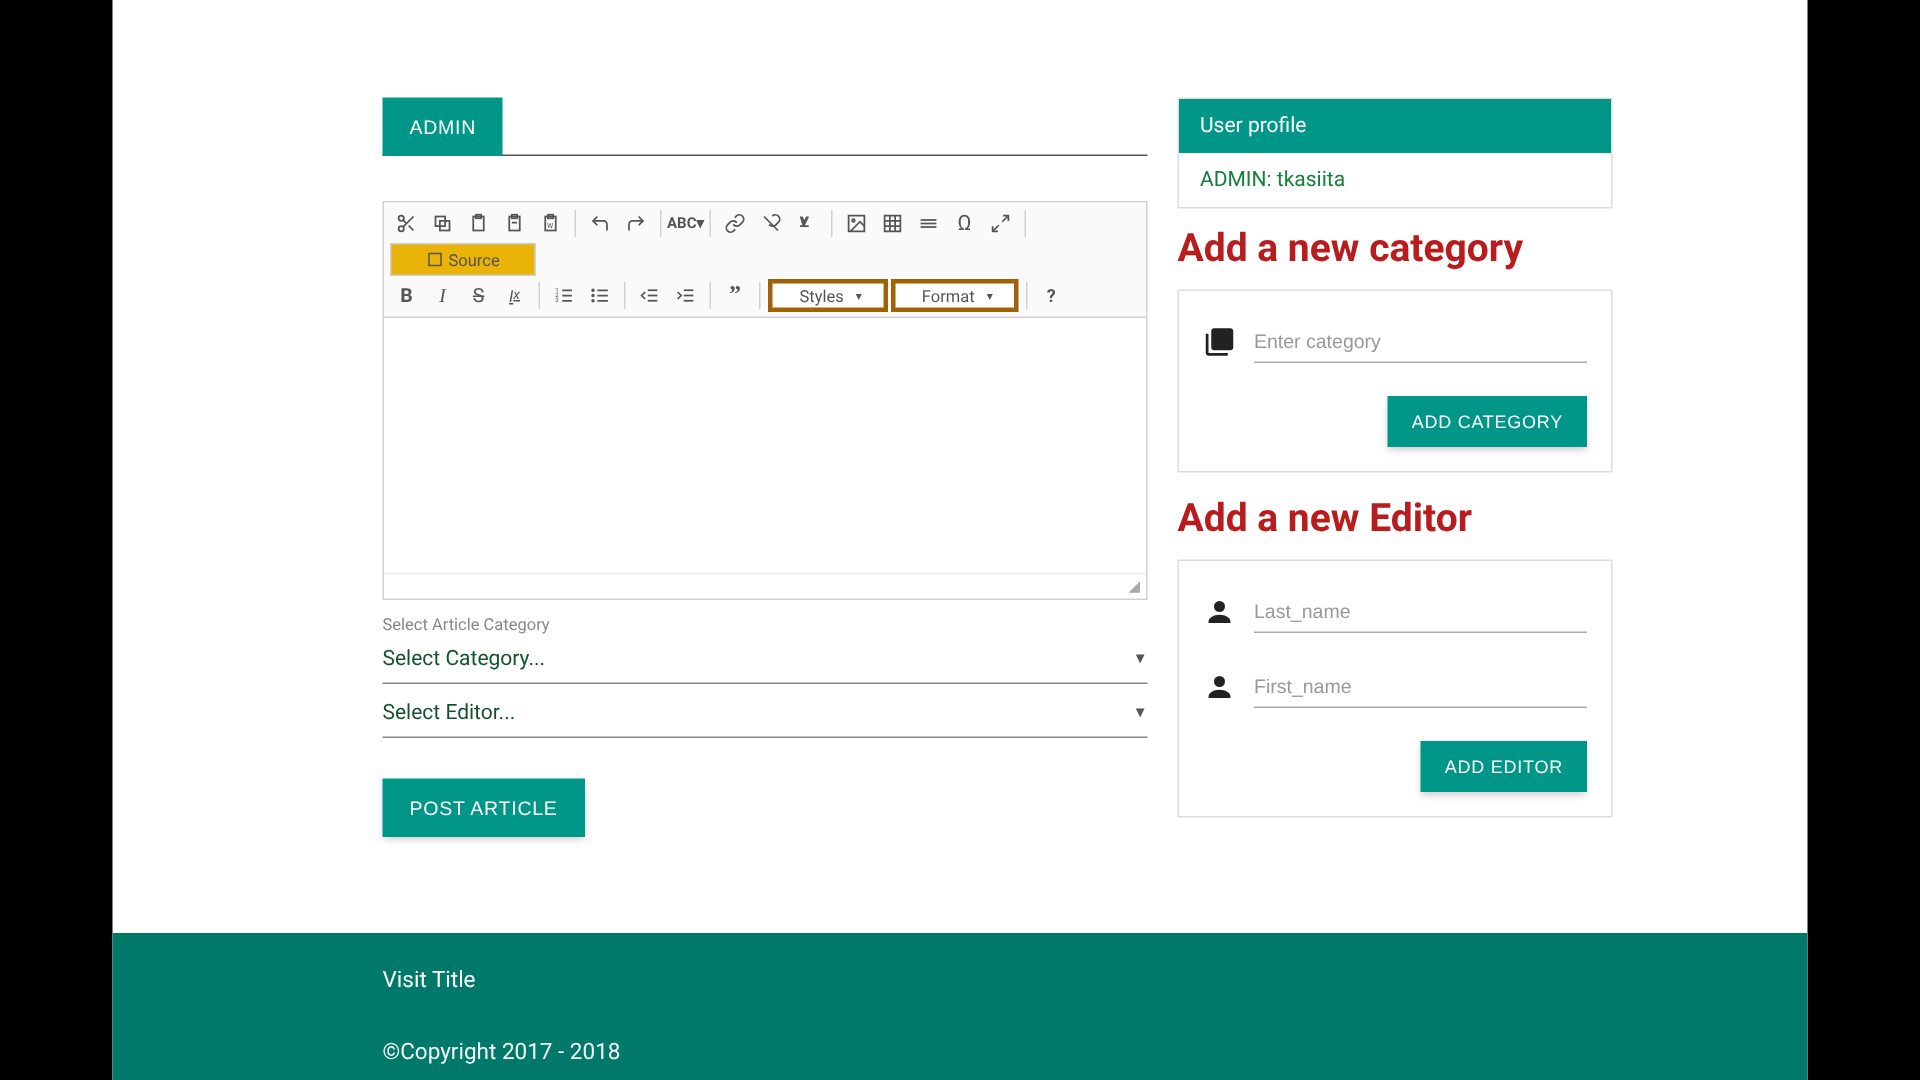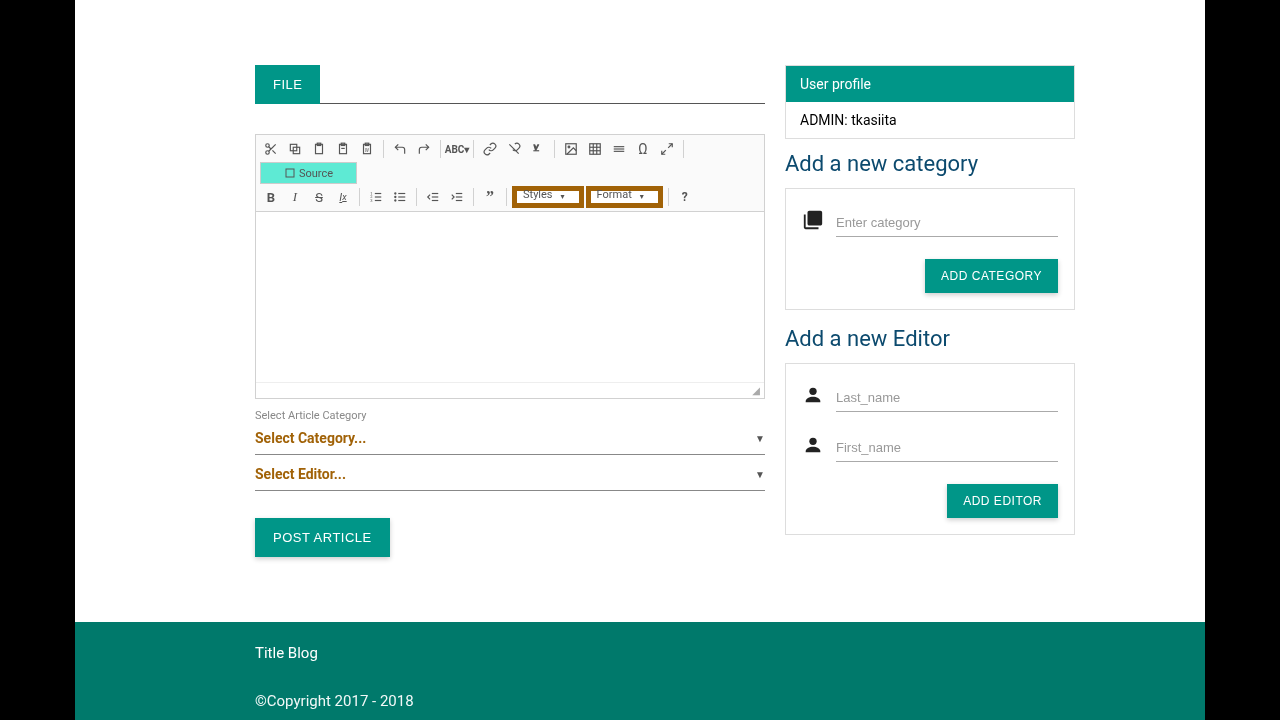--- a/index.html
+++ b/index.html
@@ -13,55 +13,55 @@
 .tabs-row { display: flex; align-items: flex-end; border-bottom: 1px solid #555; margin-bottom: 30px; }
 .tabs-row .file-btn { margin-bottom: -1px; }
 .title-input { width: 100%; border: none; border-bottom: 1px solid #aaa; padding: 8px 0; font-size: 14px; outline: none; margin-bottom: 20px; }
 .title-input::placeholder { color: #999; }
 .editor-box { border: 1px solid #d1d1d1; background: #fff; }
 .editor-toolbar { border-bottom: 1px solid #d1d1d1; background: #fafafa; padding: 2px 4px; }
 .toolbar-row { display: flex; align-items: center; flex-wrap: wrap; gap: 2px; padding: 1px 0; }
 .tb-btn { width: 22px; height: 22px; display: inline-flex; align-items: center; justify-content: center; cursor: pointer; font-size: 12px; color: #555; border-radius: 2px; }
 .tb-btn svg { width: 14px; height: 14px; }
 .tb-sep { width: 1px; height: 18px; background: #d1d1d1; margin: 0 3px; }
-.tb-select { border: 5px solid #a16207; background: #fff; font-size: 11px; padding: 2px 14px 2px 6px; height: 22px; cursor: pointer; position: relative; display: inline-flex; align-items: flex-end; color: #555; }
+.tb-select { border: 3px solid #a16207; background: #fff; font-size: 11px; padding: 2px 14px 2px 18px; height: 22px; cursor: pointer; position: relative; display: inline-flex; align-items: center; color: #555; }
 .tb-select::after { content: "▾"; font-size: 8px; margin-left: 8px; color: #555; }
-.tb-source { border: 1px solid #ccc; background: #5eead4; font-size: 11px; padding: 2px 23px; height: 22px; cursor: pointer; display: inline-flex; align-items: center; color: #555; gap: 3px; }
+.tb-source { border: 1px solid #ccc; background: #eab308; font-size: 11px; padding: 2px 23px; height: 22px; cursor: pointer; display: inline-flex; align-items: center; color: #555; gap: 3px; }
 .editor-body { min-height: 170px; padding: 8px; }
 .editor-resize { text-align: right; padding: 2px 4px; color: #aaa; font-size: 10px; border-top: 1px solid #eee; cursor: nwse-resize; }
 .field-label { font-size: 11px; color: #888; margin-top: 10px; }
 .select-row { border-bottom: 1px solid #888; padding: 8px 0; display: flex; justify-content: space-between; align-items: center; cursor: pointer; margin-bottom: 3px; }
-.select-row span:first-child { font-size: 14px; color: #a16207; font-weight: bold; }
+.select-row span:first-child { font-size: 14px; color: #14532d; }
 .caret { font-size: 10px; color: #555; }
 .post-btn { background: #009688; color: #fff; border: none; padding: 12px 18px; font-size: 13px; font-weight: 500; letter-spacing: 0.5px; cursor: pointer; margin-top: 24px; box-shadow: 0 2px 5px rgba(0,0,0,0.2); }
 .card { border: 1px solid #ddd; background: #fff; margin-bottom: 12px; }
 .card-header { background: #009688; color: #fff; padding: 10px 14px; font-size: 14px; }
-.card-body { padding: 10px 14px; font-size: 14px; color: #000000; }
-.sidebar-title { font-size: 22px; font-weight: 400; color: #0c4a6e; margin: 10px 0 12px; }
+.card-body { padding: 10px 14px; font-size: 14px; color: #15803d; }
+.sidebar-title { font-size: 26px; font-weight: 700; color: #b91c1c; margin: 10px 0 12px; }
 .sidebar-card { border: 1px solid #ddd; padding: 20px 16px 16px; background: #fff; margin-bottom: 16px; }
-.input-row { display: flex; gap: 12px; margin-bottom: 22px; }
+.input-row { display: flex; align-items: center; gap: 12px; margin-bottom: 22px; }
 .icon-box { width: 22px; height: 22px; display: flex; align-items: center; justify-content: center; color: #222; }
 .icon-box svg { width: 22px; height: 22px; }
 .underline-input { flex: 1; border: none; border-bottom: 1px solid #aaa; padding: 6px 0; font-size: 13px; outline: none; }
 .underline-input::placeholder { color: #999; }
 .btn-right { text-align: right; }
 .teal-btn { background: #009688; color: #fff; border: none; padding: 10px 16px; font-size: 12px; font-weight: 500; letter-spacing: 0.5px; cursor: pointer; box-shadow: 0 2px 5px rgba(0,0,0,0.2); }
 .footer { position: absolute; bottom: 0; left: 0; right: 0; background: #00796b; color: #fff; padding: 22px 30px 10px 180px; }
 .footer-link { font-size: 15px; margin-bottom: 30px; display: block; }
 .footer-copy { font-size: 15px; opacity: 0.95; }
 </style>
 </head>
 <body>
 
 <div class="page">
   <div class="content">
     <div class="container">
       <div class="left-col">
         <div class="tabs-row">
-          <button class="file-btn">FILE</button>
+          <button class="file-btn">ADMIN</button>
         </div>
 
 
         <div class="editor-box">
           <div class="editor-toolbar">
             <div class="toolbar-row">
               <span class="tb-btn">
                   <svg viewBox="0 0 24 24" fill="none" stroke="currentColor" stroke-width="2">
                     <circle cx="6" cy="6" r="3"></circle>
                     <circle cx="6" cy="18" r="3"></circle>
@@ -287,17 +287,17 @@
             <input type="text" class="underline-input" placeholder="First_name" style="">
           </div>
           <div class="btn-right">
             <button class="teal-btn">ADD EDITOR</button>
           </div>
         </div>
       </div>
     </div>
 
     <div class="footer">
-      <span class="footer-link">Title Blog</span>
+      <span class="footer-link">Visit Title</span>
       <div class="footer-copy">©Copyright 2017 - 2018</div>
     </div>
   </div>
 </div>
 
 </body></html>

